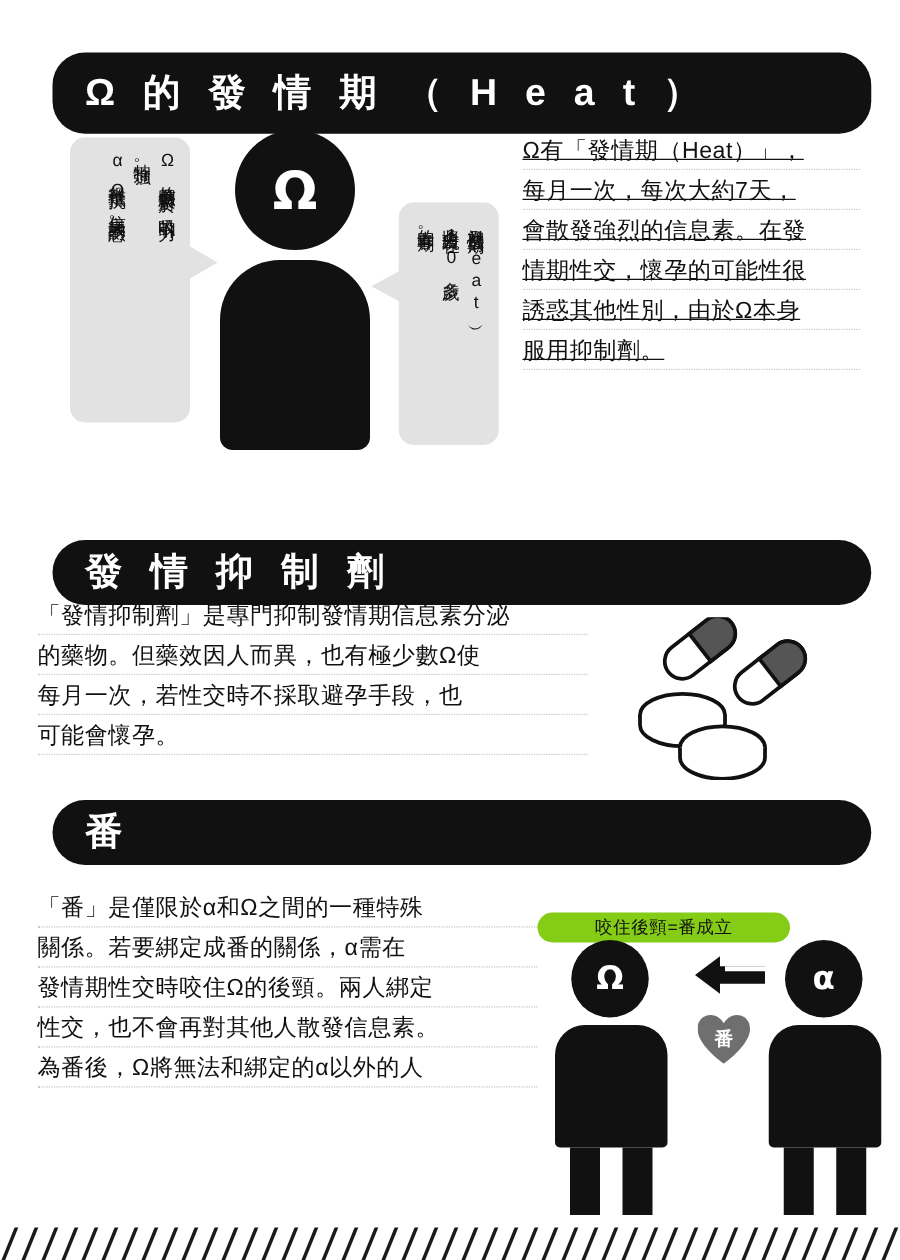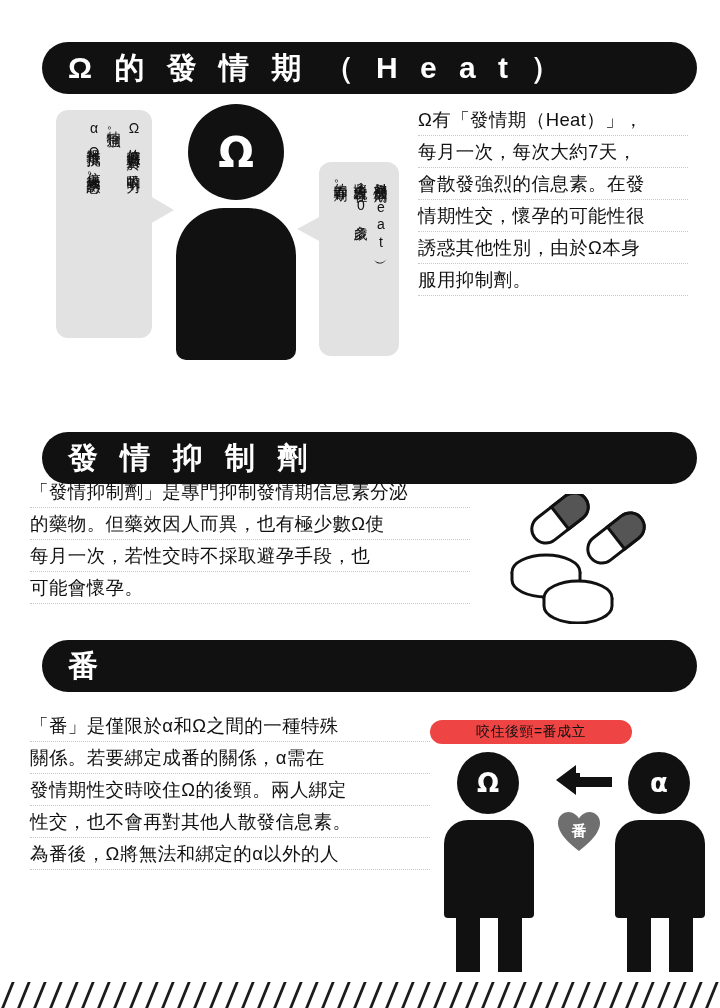--- a/index.html
+++ b/index.html
@@ -102,28 +102,29 @@
   }
 
   
   .pills {
     position: absolute;
   }
 
   
   .mini-label {
     position: absolute;
-    background: #ef4444;
+    background: #84cc16;
     border-radius: 13px;
     font-size: 14px;
     letter-spacing: 0.5px;
     display: flex;
     align-items: center;
     justify-content: center;
     color: #111;
+    margin-top: 10px;
   }
   .person {
     position: absolute;
   }
   .person .phead {
     position: absolute;
     background: #111;
     border-radius: 50%;
     color: #fff;
     display: flex;
@@ -181,21 +182,21 @@
     height: 40px;
     background: #1a1a1a;
     transform: skewX(-22deg);
   }
 </style>
 </head>
 <body>
 
 <div class="page">
 
-  <div class="section-bar" style="left:42px; top:42px; width:655px; height:52px;">
+  <div class="section-bar" style="left:42px; top:42px; width:655px; height:65px;">
     <span class="title">Ω 的 發 情 期 （ H e a t ）</span>
   </div>
 
   <div class="bubble" style="left:56px; top:110px; width:96px; height:228px;">
     <span class="vtext">Ω的信息素對於α的吸引力</span>
     <span class="vtext">特別強。</span>
     <span class="vtext">α很難抵抗Ω信息素的誘惑。</span>
   </div>
   <div class="bubble-tail" style="left:150px; top:196px; border-top:14px solid transparent; border-bottom:14px solid transparent; border-left:24px solid #e2e2e2;"></div>
 
@@ -204,21 +205,21 @@
     <div class="body-shape" style="left:0px; top:104px; width:120px; height:152px;"></div>
   </div>
 
   <div class="bubble" style="left:319px; top:162px; width:80px; height:194px;">
     <span class="vtext">初次發情期（Heat）</span>
     <span class="vtext">將會出現在10多歲</span>
     <span class="vtext">的青春期。</span>
   </div>
   <div class="bubble-tail" style="left:297px; top:216px; border-top:13px solid transparent; border-bottom:13px solid transparent; border-right:24px solid #e2e2e2;"></div>
 
-  <div class="para" style="left:418px; top:104px; width:270px;">
+  <div class="para" style="left:418px; top:104px; width:270px;text-decoration:underline;">
     <span class="line">Ω有「發情期（Heat）」，</span>
     <span class="line">每月一次，每次大約7天，</span>
     <span class="line">會散發強烈的信息素。在發</span>
     <span class="line">情期性交，懷孕的可能性很</span>
     <span class="line">誘惑其他性別，由於Ω本身</span>
     <span class="line">服用抑制劑。</span>
   </div>
 
   <div class="section-bar" style="left:42px; top:432px; width:655px; height:52px;text-align:right;">
     <span class="title">發 情 抑 制 劑</span>

